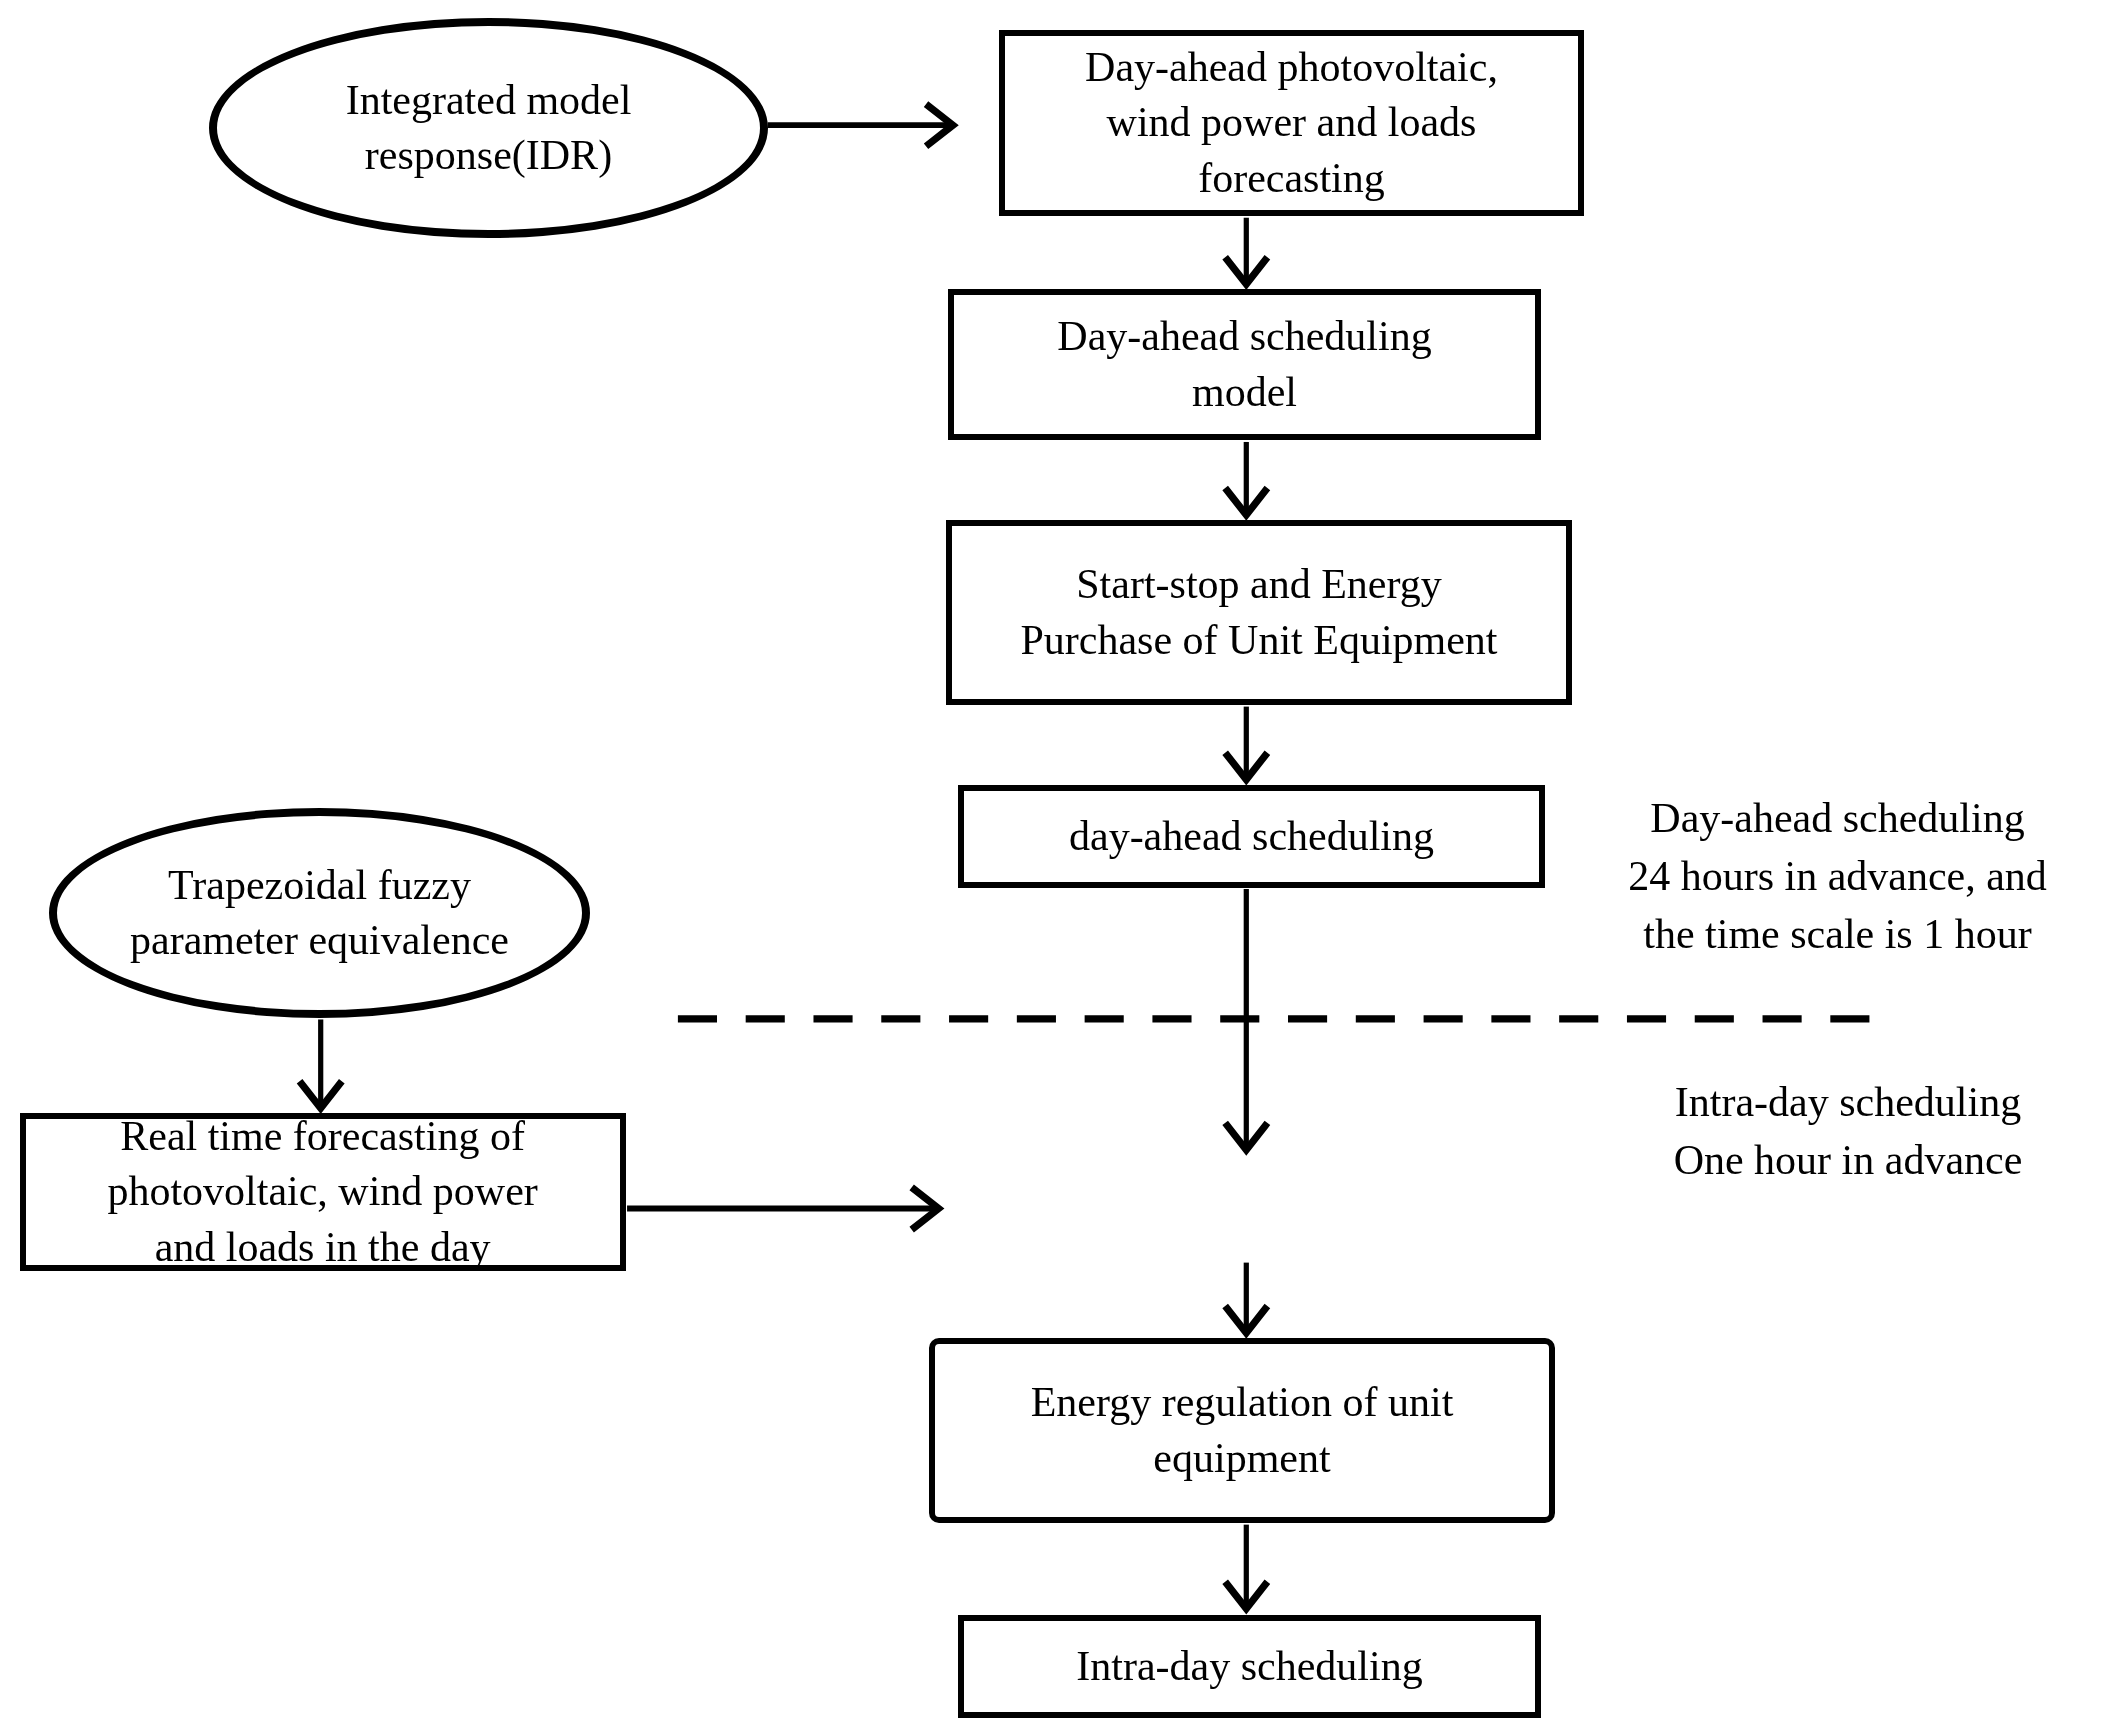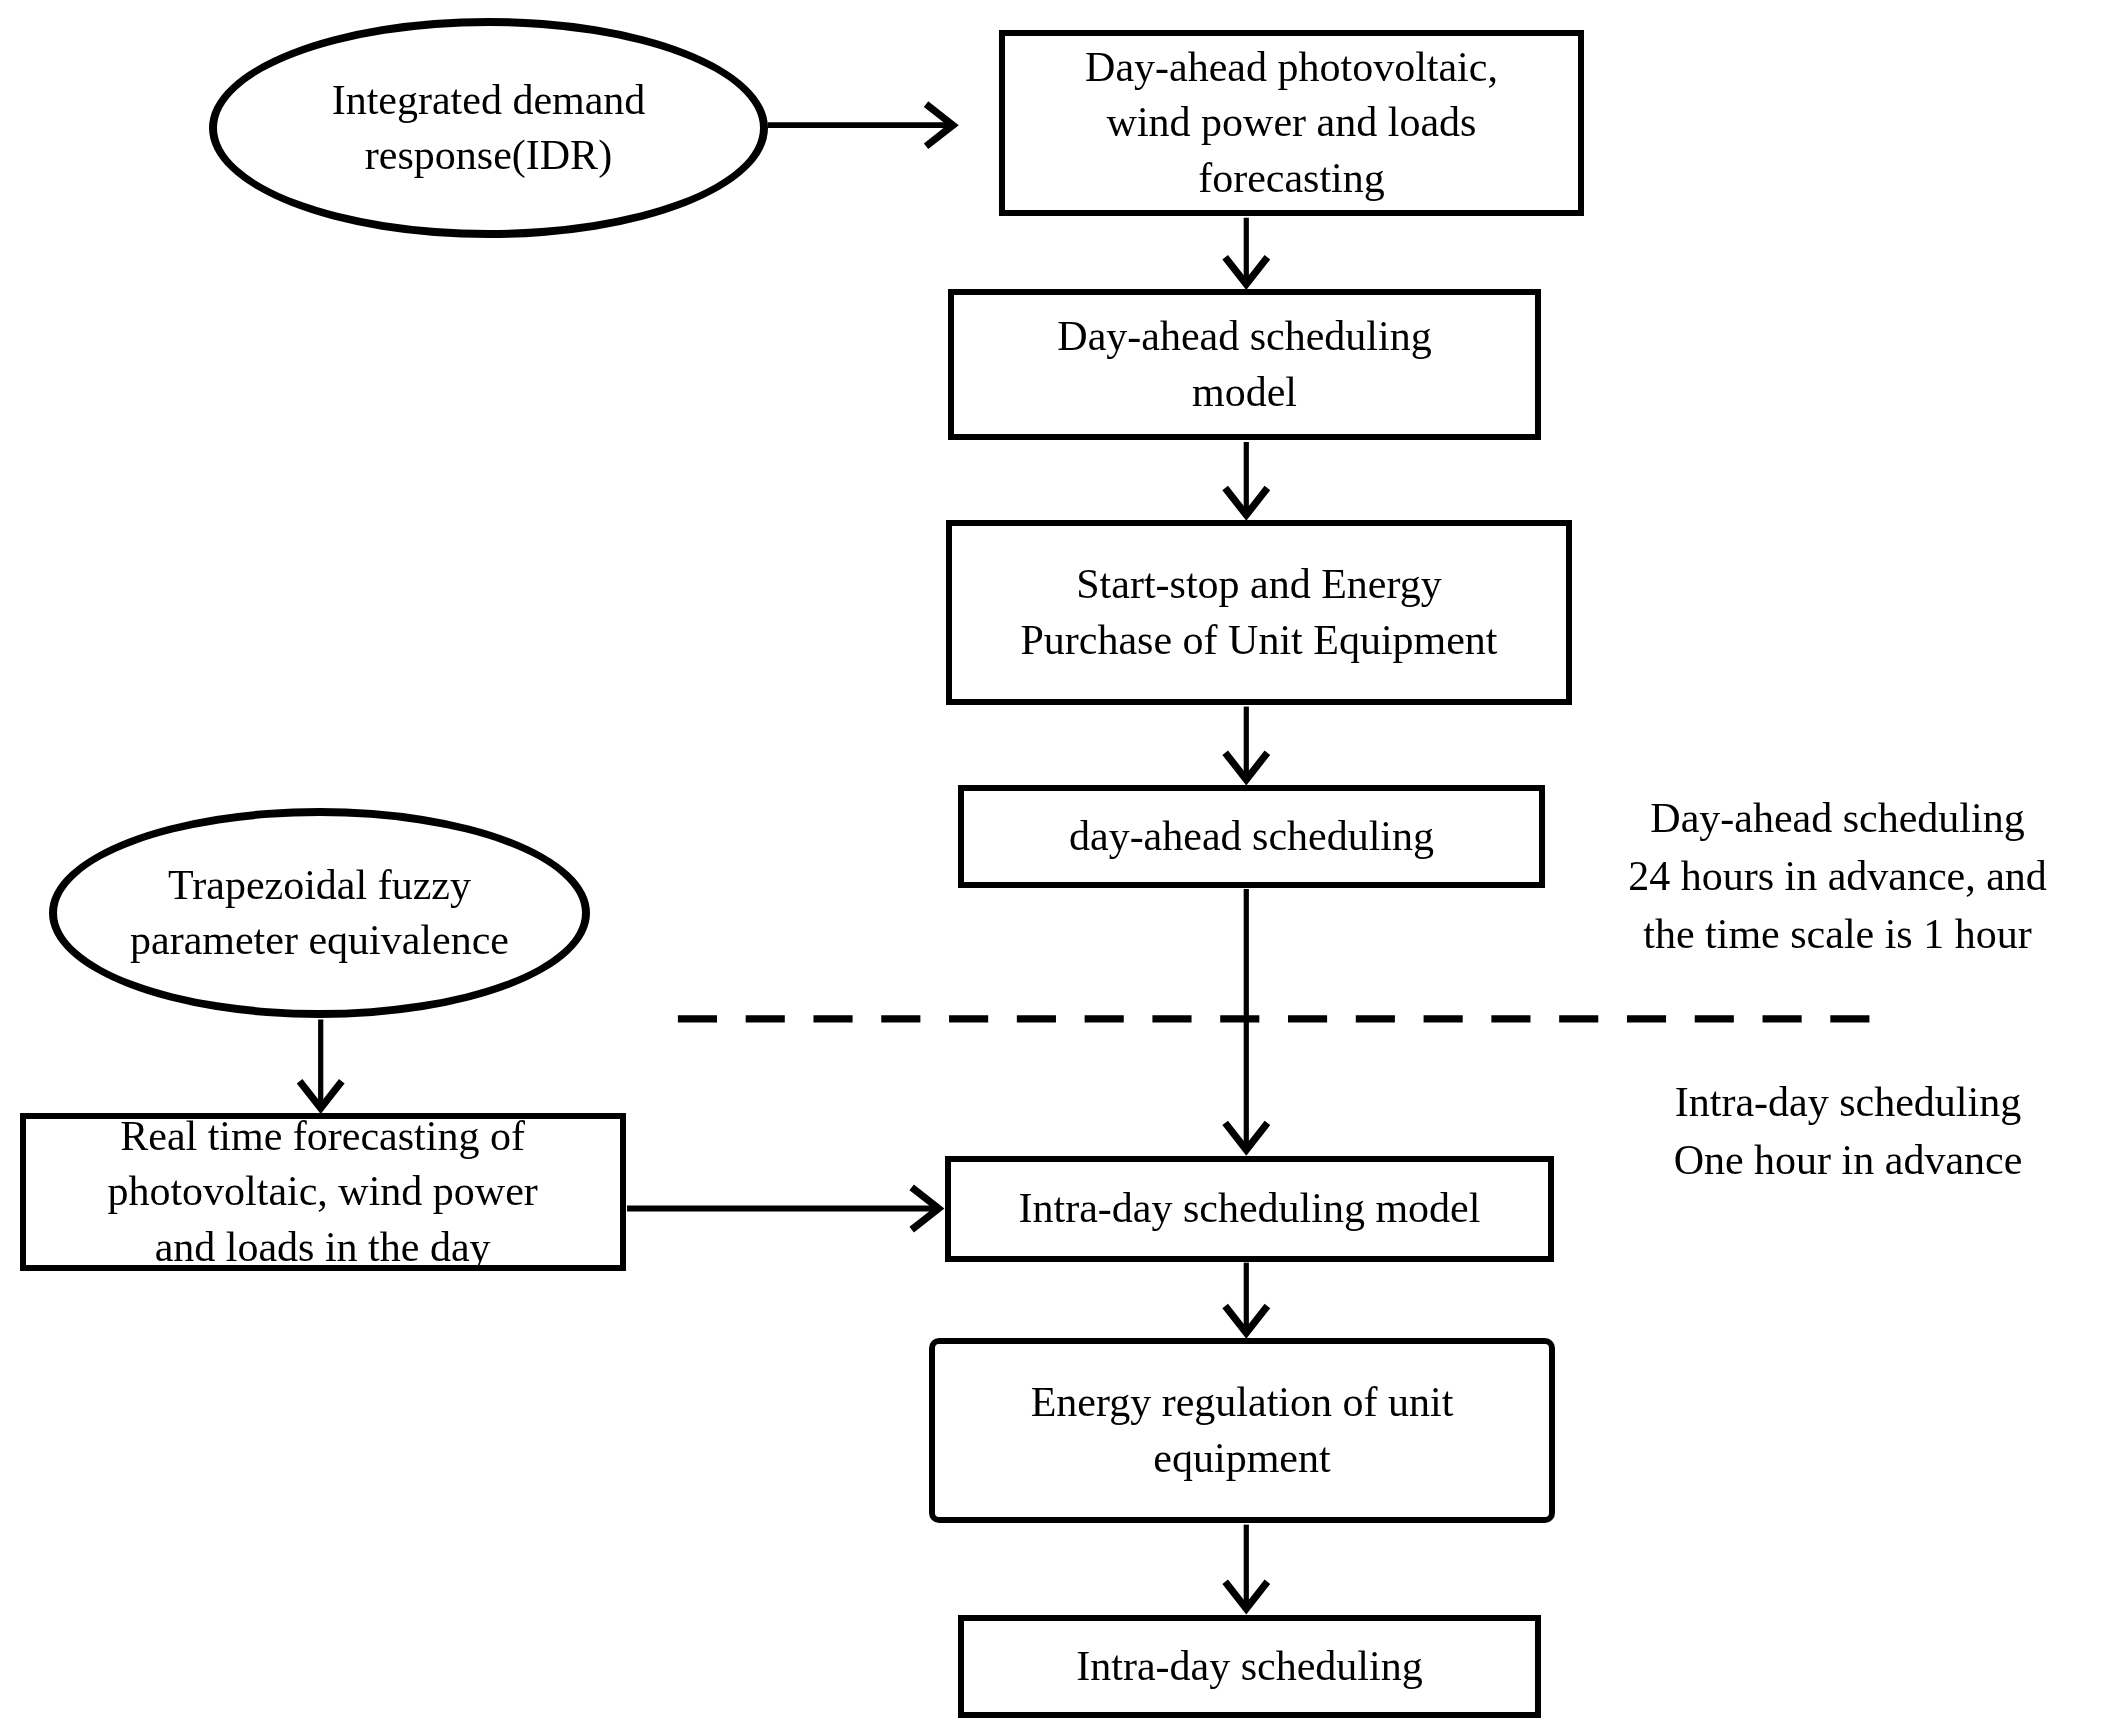--- a/index.html
+++ b/index.html
@@ -62,21 +62,21 @@
     <line x1="1912" y1="1364" x2="1912" y2="1764" stroke="#000000" stroke-width="8" marker-end="url(#chev)"></line>
     <line x1="492" y1="1564" x2="492" y2="1700" stroke="#000000" stroke-width="8" marker-end="url(#chev)"></line>
     <line x1="962" y1="1854" x2="1440" y2="1854" stroke="#000000" stroke-width="9" marker-end="url(#chev)"></line>
     <line x1="1912" y1="1937" x2="1912" y2="2045" stroke="#000000" stroke-width="8" marker-end="url(#chev)"></line>
     <line x1="1912" y1="2339" x2="1912" y2="2468" stroke="#000000" stroke-width="8" marker-end="url(#chev)"></line>
 
     <line x1="1040" y1="1563" x2="2895" y2="1563" stroke="#000000" stroke-width="11" stroke-dasharray="60 44"></line>
   </svg>
 
   <div class="node ellipse" style="left:209px; top:18px; width:559px; height:220px;">
-    <span class="label">Integrated demand
+    <span class="label">Integrated model
 response(IDR)</span>
   </div>
 
   <div class="node ellipse" style="left:49px; top:808px; width:541px; height:210px;font-family:Liberation Serif, serif;">
     <span class="label">Trapezoidal fuzzy
 parameter equivalence</span>
   </div>
 
   <div class="node rect" style="left:959px; top:30px; width:585px; height:186px;margin-left:40px;">
     <span class="label">Day-ahead photovoltaic,
@@ -97,23 +97,20 @@
   <div class="node rect" style="left:958px; top:785px; width:587px; height:103px;">
     <span class="label">day-ahead scheduling</span>
   </div>
 
   <div class="node rect" style="left:19.6px; top:1113px; width:606px; height:158px;text-align:center;">
     <span class="label">Real time forecasting of
 photovoltaic, wind power
 and loads in the day</span>
   </div>
 
-  <div class="node rect" style="left:945px; top:1156px; width:609px; height:106px;">
-    <span class="label">Intra-day scheduling model</span>
-  </div>
 
   <div class="node rect" style="left:929px; top:1338px; width:626px; height:185px;border-radius:10px;">
     <span class="label">Energy regulation of unit
 equipment</span>
   </div>
 
   <div class="node rect" style="left:958px; top:1615px; width:583px; height:103px;">
     <span class="label">Intra-day scheduling</span>
   </div>
 

